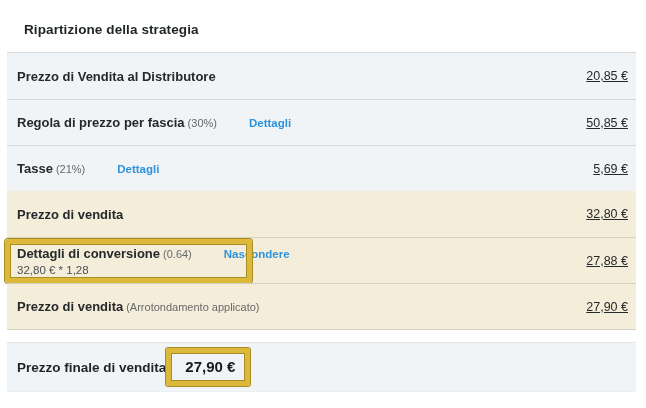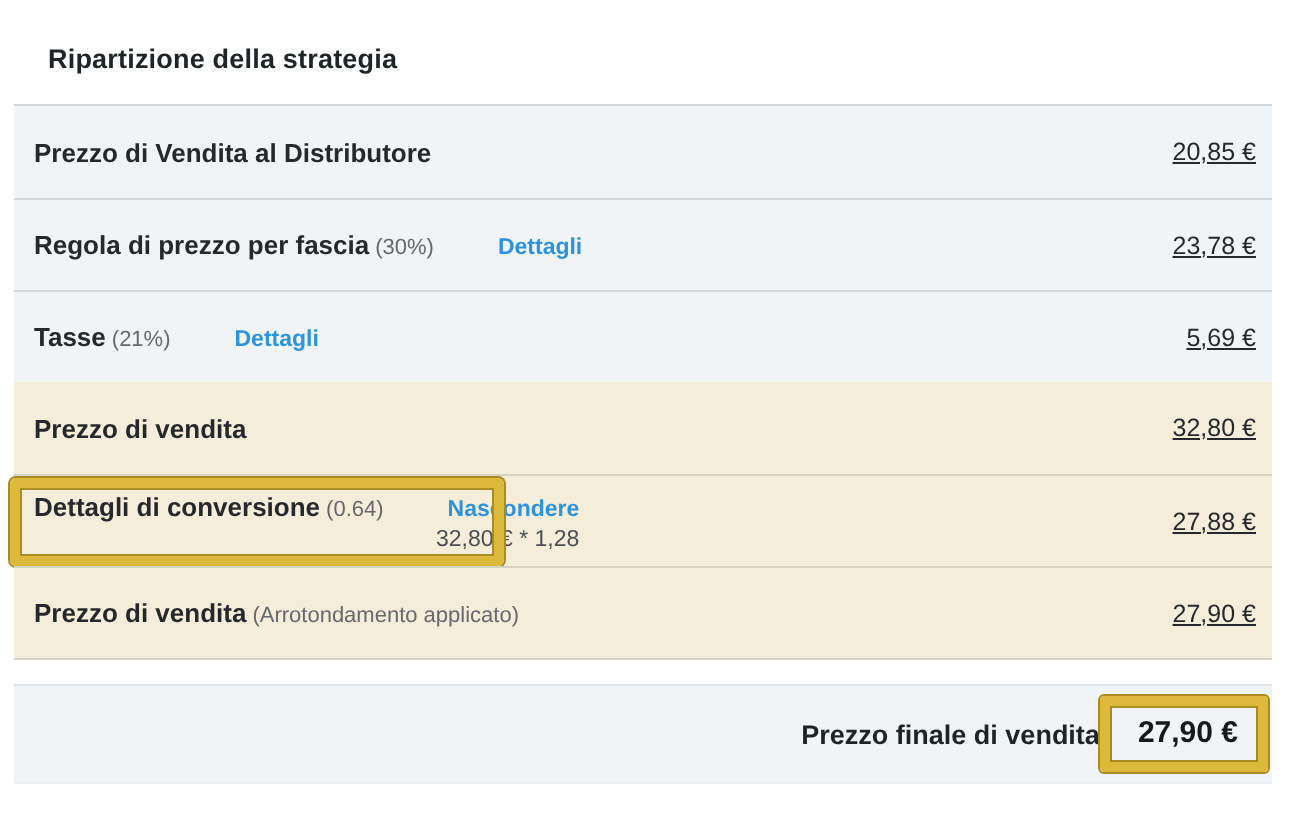--- a/index.html
+++ b/index.html
@@ -31,21 +31,21 @@
     position: relative;
     height: 46px;
     display: flex;
     align-items: center;
     justify-content: space-between;
     padding: 0 8px 0 10px;
   }
   .section-light .row + .row { border-top: 1px solid #d6d9db; }
   .section-beige .row + .row { border-top: 1px solid #d6d2c2; }
 
-  .left { display: flex; flex-direction: column; justify-content: center; text-align: right; }
+  .left { display: flex; flex-direction: column; justify-content: center; }
   .labelline { display: flex; align-items: baseline; }
 
   .label { font-size: 13px; font-weight: bold; color: #26292c; }
   .note  { font-size: 11px; color: #66696c; margin-left: 3px; }
   .link  {
     font-size: 11.5px; font-weight: bold;
     color: #2e93dd; margin-left: 12px;
     text-decoration: none; cursor: pointer; padding-left: 20px;
   }
   .formula { font-size: 11.5px; color: #4c5053; margin-top: 3px; }
@@ -54,21 +54,21 @@
 
   
   .gap { height: 12px; }
   .final-row {
     height: 50px;
     background: #f1f4f6;
     border-top: 1px solid #e3e6e9;
     border-bottom: 1px solid #eceef0;
     display: flex;
     align-items: center;
-    justify-content: flex-end;
+    justify-content: flex-start;
     padding: 0 8px 0 10px;
   }
   .final-label { font-size: 13.5px; font-weight: bold; color: #1f2427; }
   .final-value-box {
     border: 5px solid #dcb93a;
     box-shadow: 0 0 0 1px #a88d25, inset 0 0 0 1px #a88d25;
     border-radius: 2px;
     background: transparent;
     padding: 5px 10px 5px 14px;
     margin-right: -6px;
@@ -107,21 +107,21 @@
       </div>
 
       <div class="row">
         <div class="left">
           <div class="labelline">
             <span class="label">Regola di prezzo per fascia</span>
             <span class="note">(30%)</span>
             <a class="link">Dettagli</a>
           </div>
         </div>
-        <span class="value">23,78 €</span>
+        <span class="value">50,85 €</span>
       </div>
 
       <div class="row">
         <div class="left">
           <div class="labelline">
             <span class="label">Tasse</span>
             <span class="note">(21%)</span>
             <a class="link">Dettagli</a>
           </div>
         </div>

